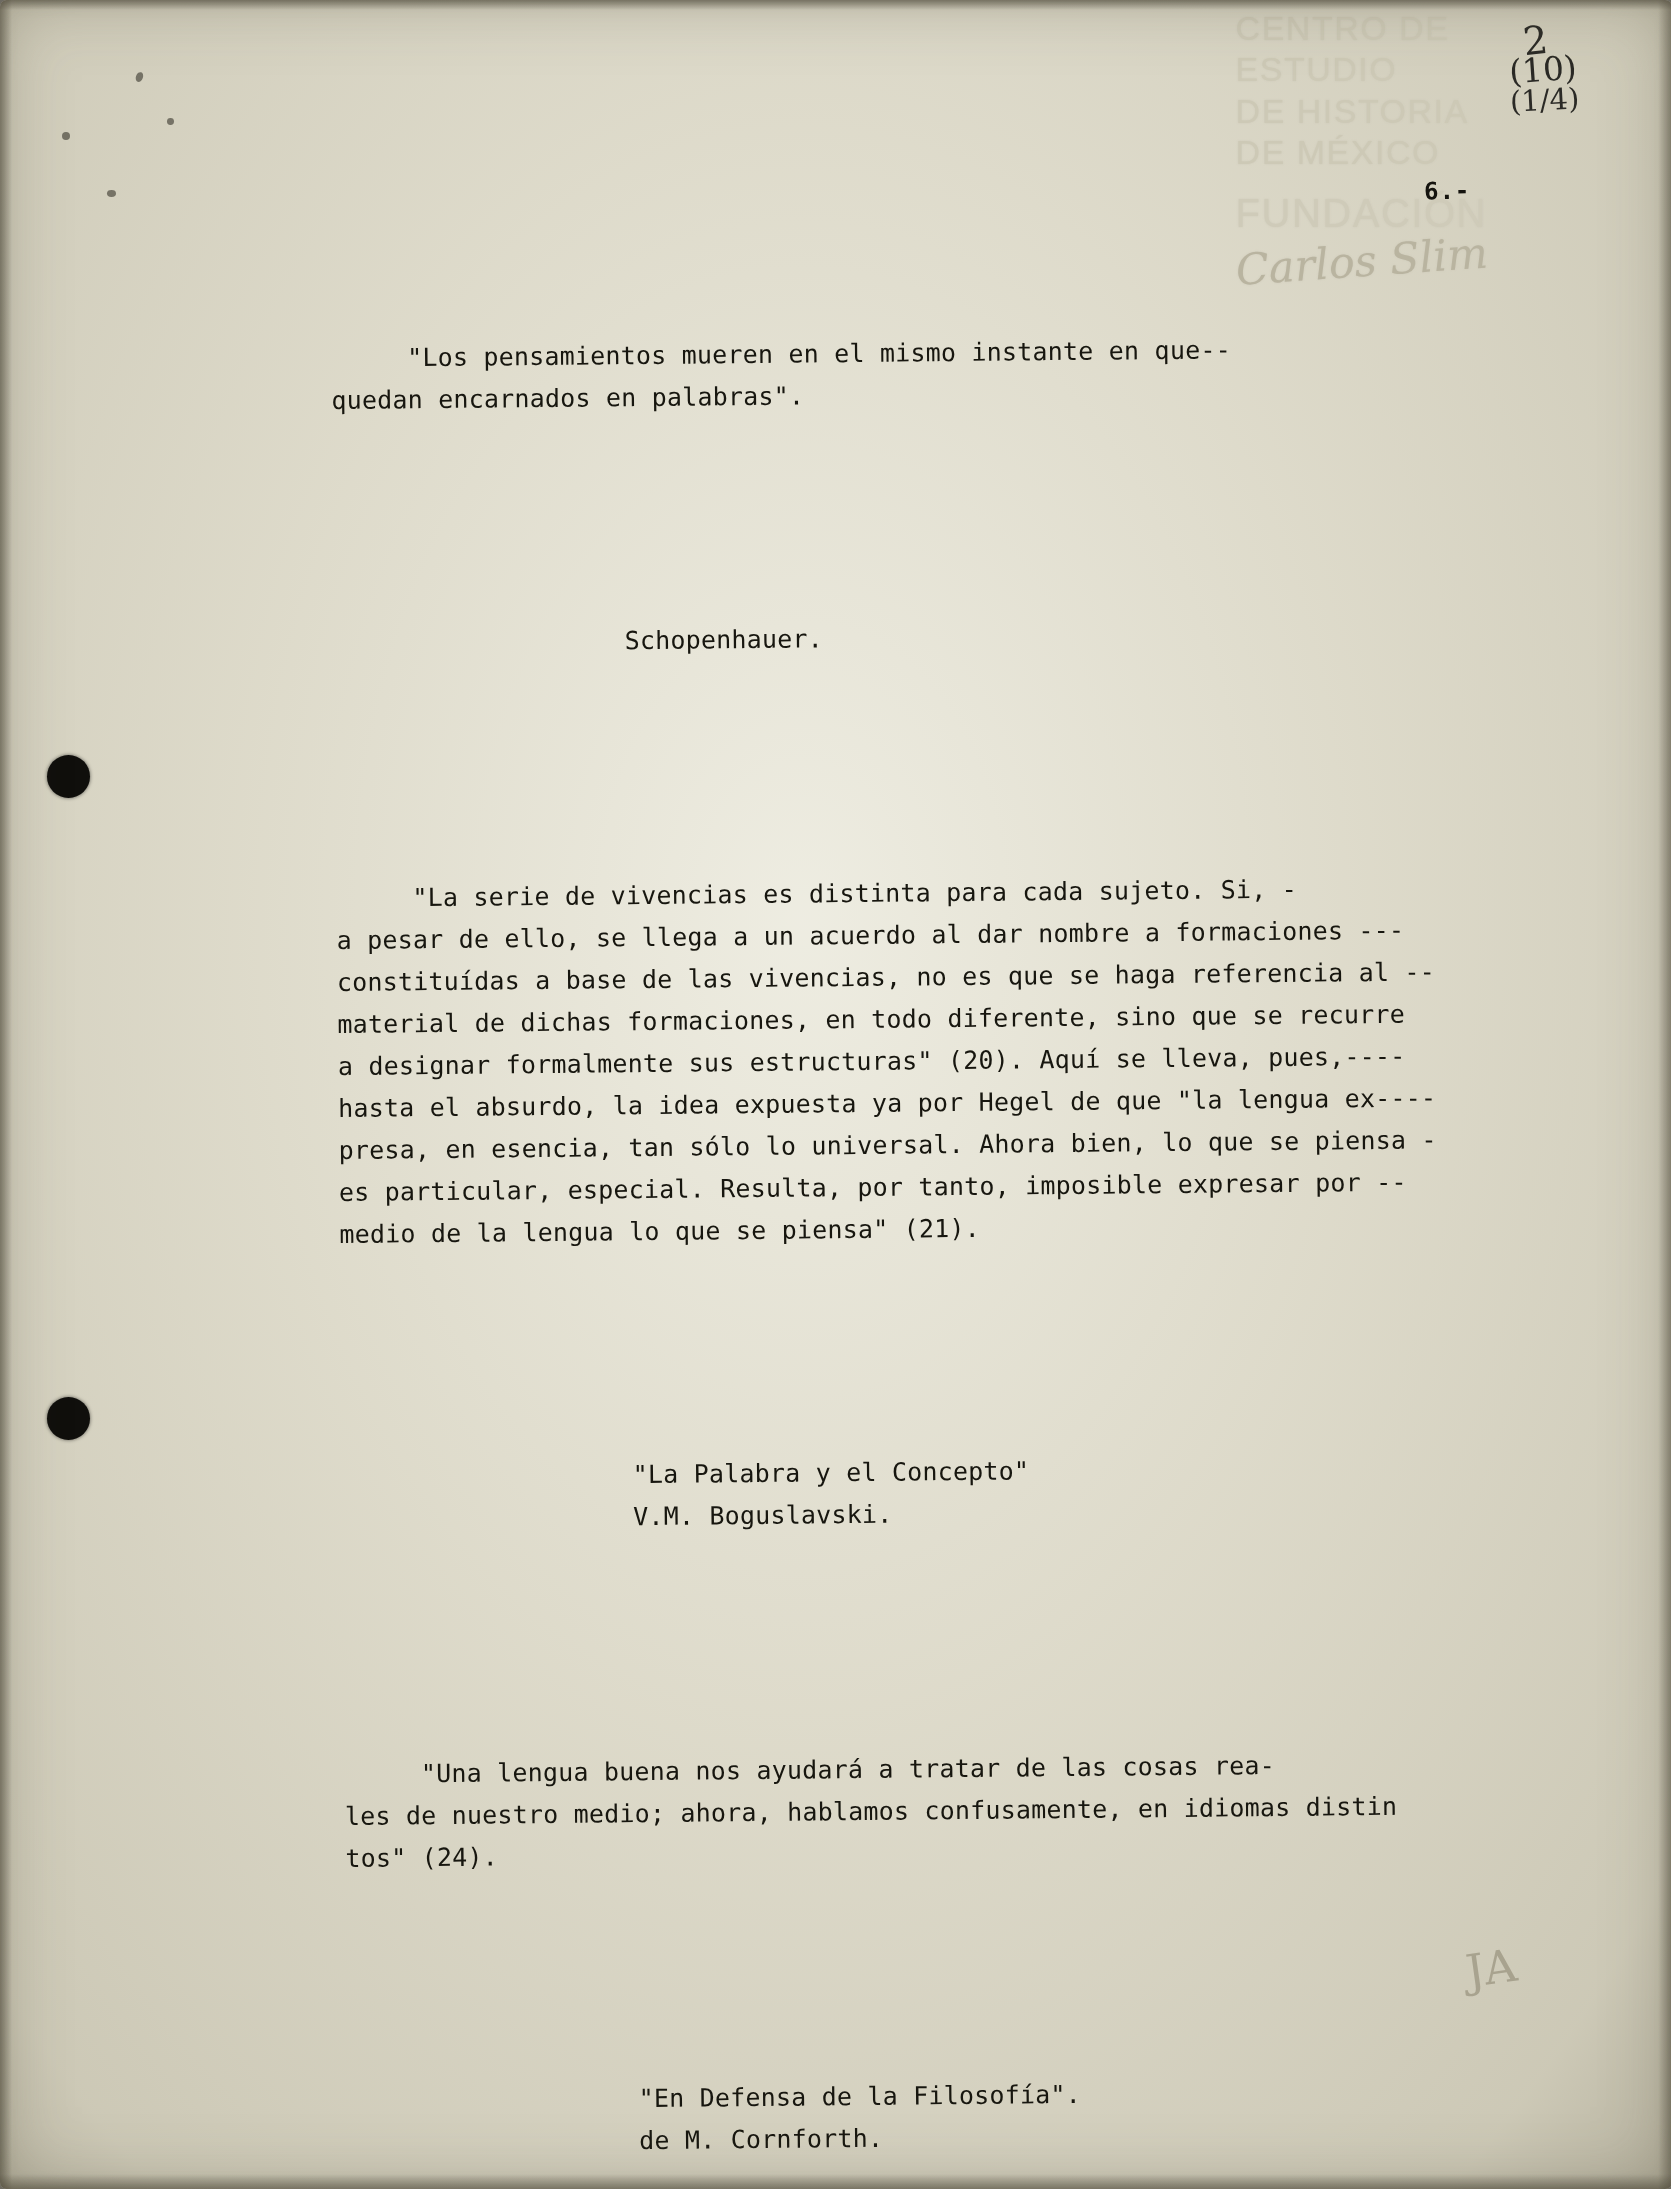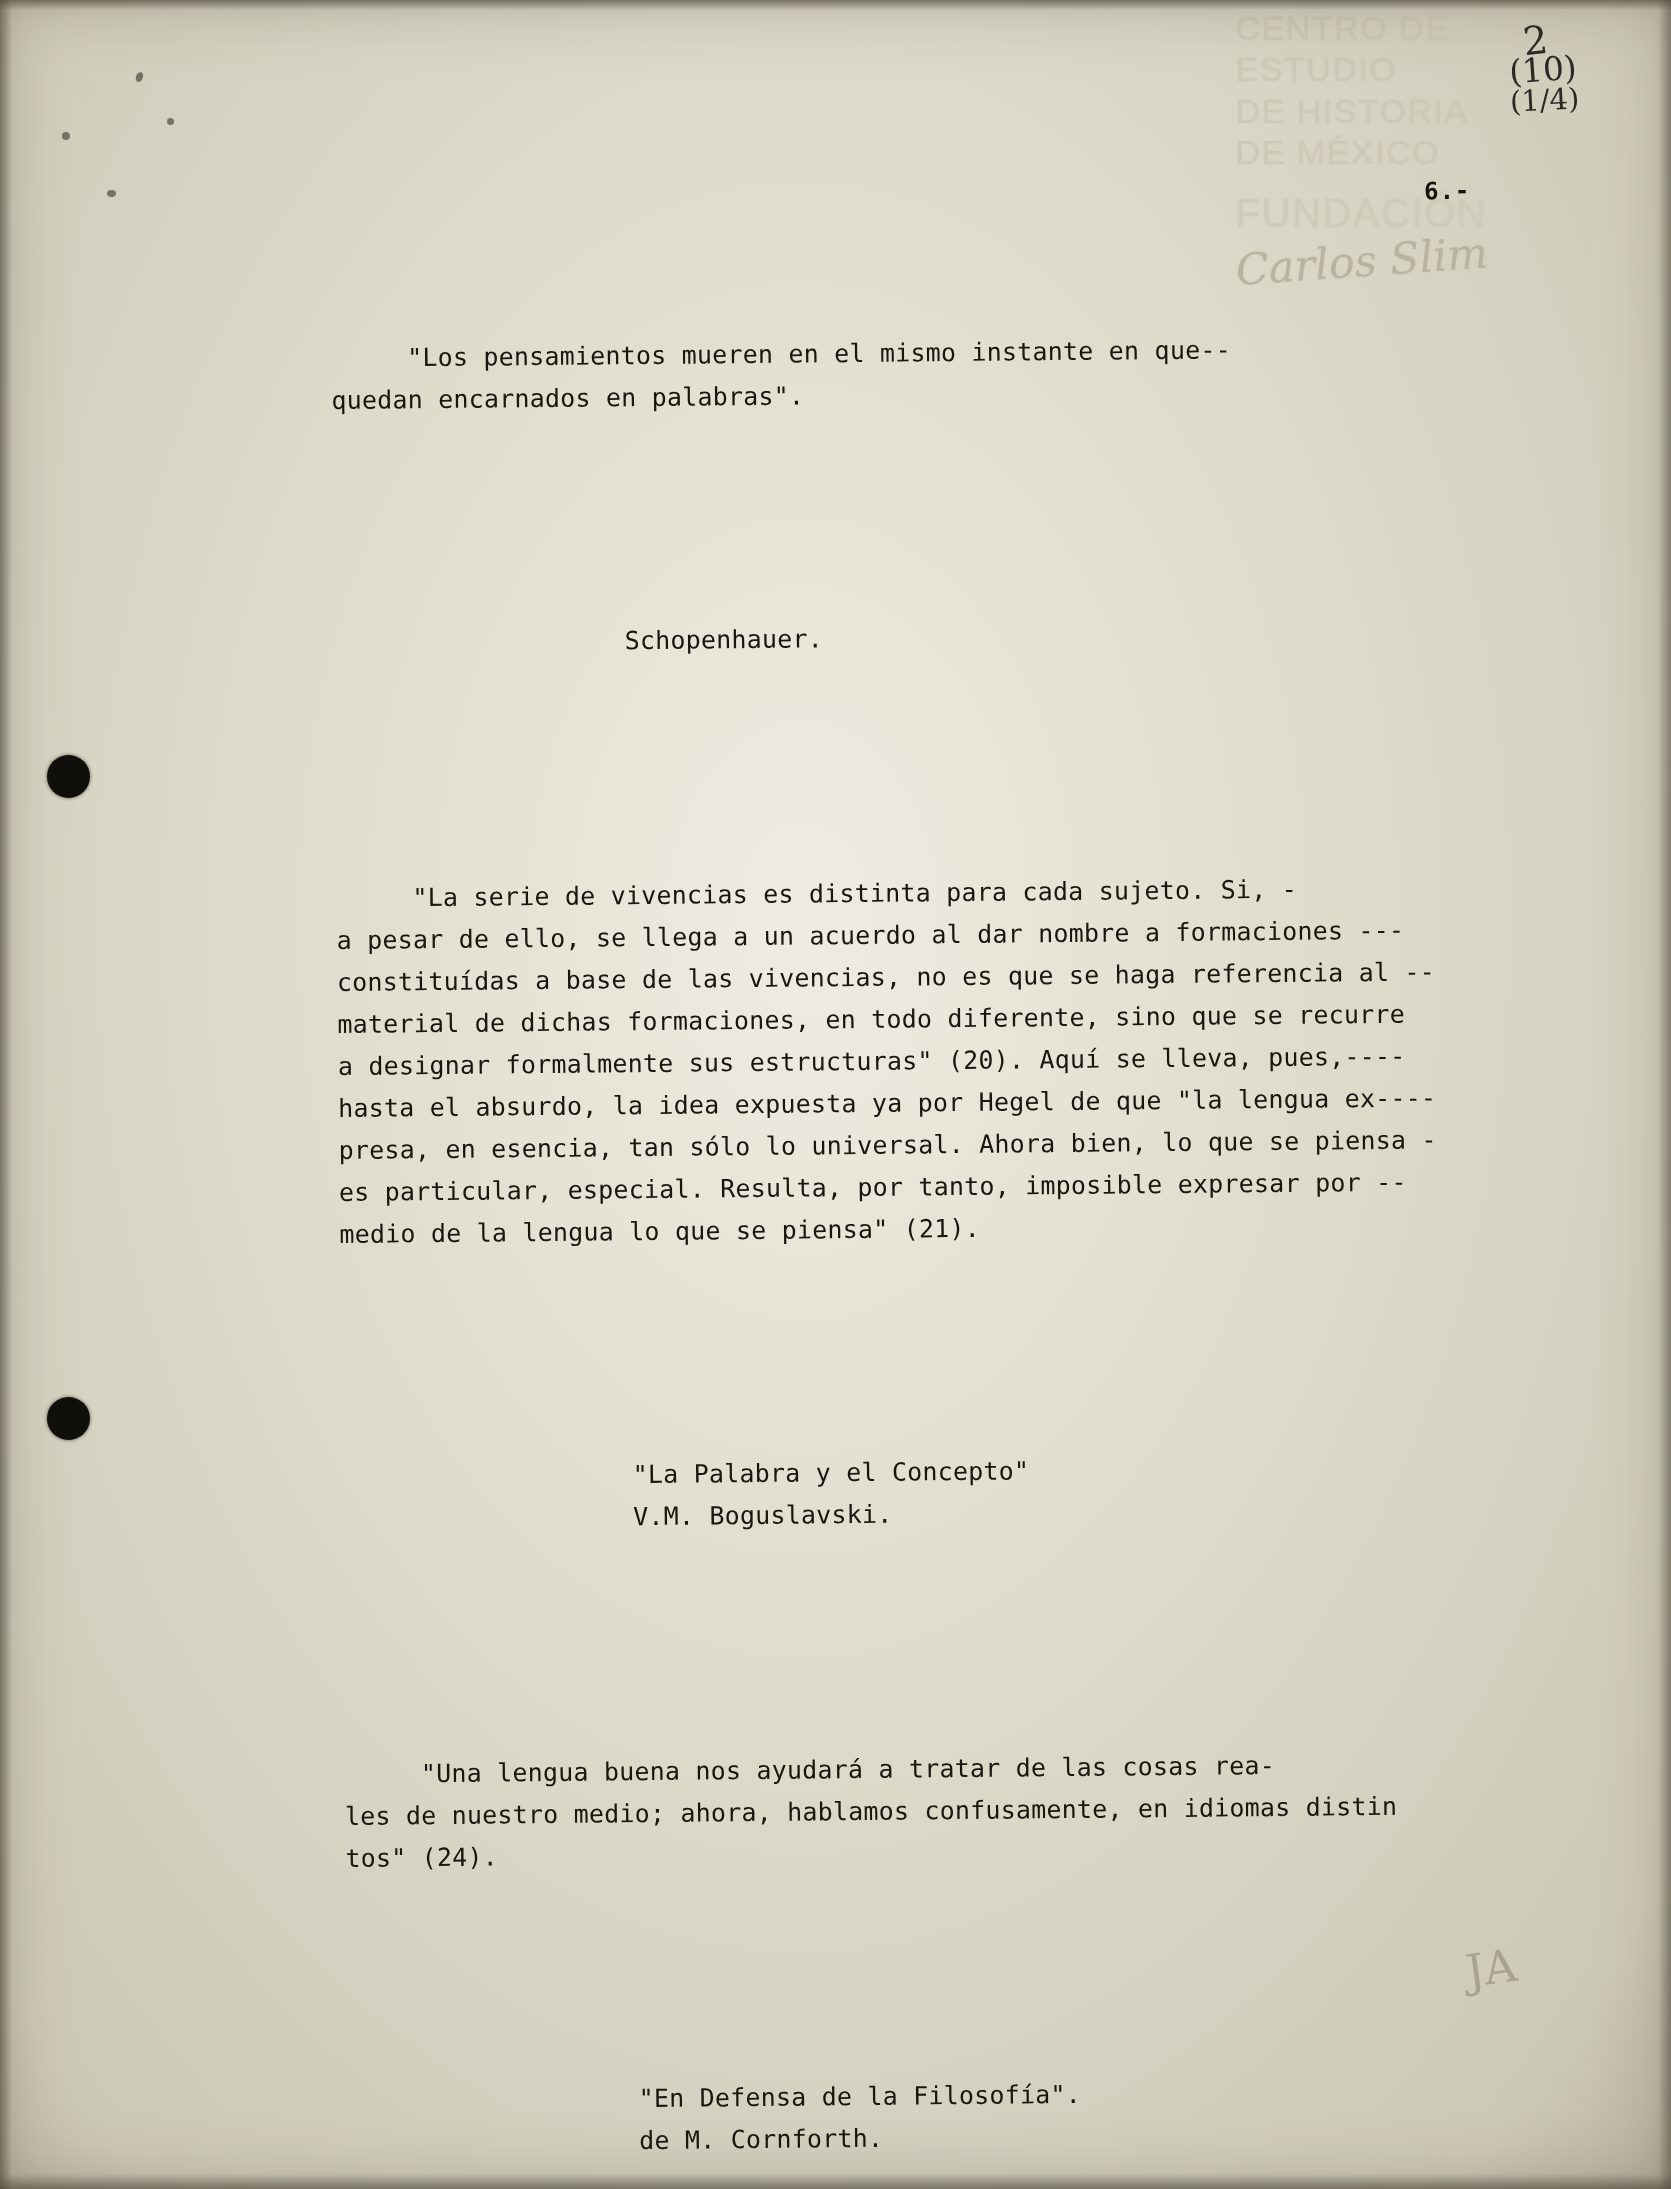--- a/index.html
+++ b/index.html
@@ -7,20 +7,21 @@
     padding: 0;
     background: #6d6a61;
   }
   .page {
     position: relative;
     width: 1672px;
     height: 2189px;
     background: #d9d6c6;
     overflow: hidden;
     font-family: "DejaVu Sans Mono", "Liberation Mono", monospace;
+    border-radius: 7px;
   }
   
   .paper-tint {
     position: absolute;
     inset: 0;
     background:
       radial-gradient(ellipse at 48% 42%, rgba(255,255,248,0.55) 0%, rgba(236,232,216,0.25) 45%, rgba(176,170,146,0.30) 88%, rgba(140,134,112,0.45) 100%);
     pointer-events: none;
   }
   .edge-shadow {

